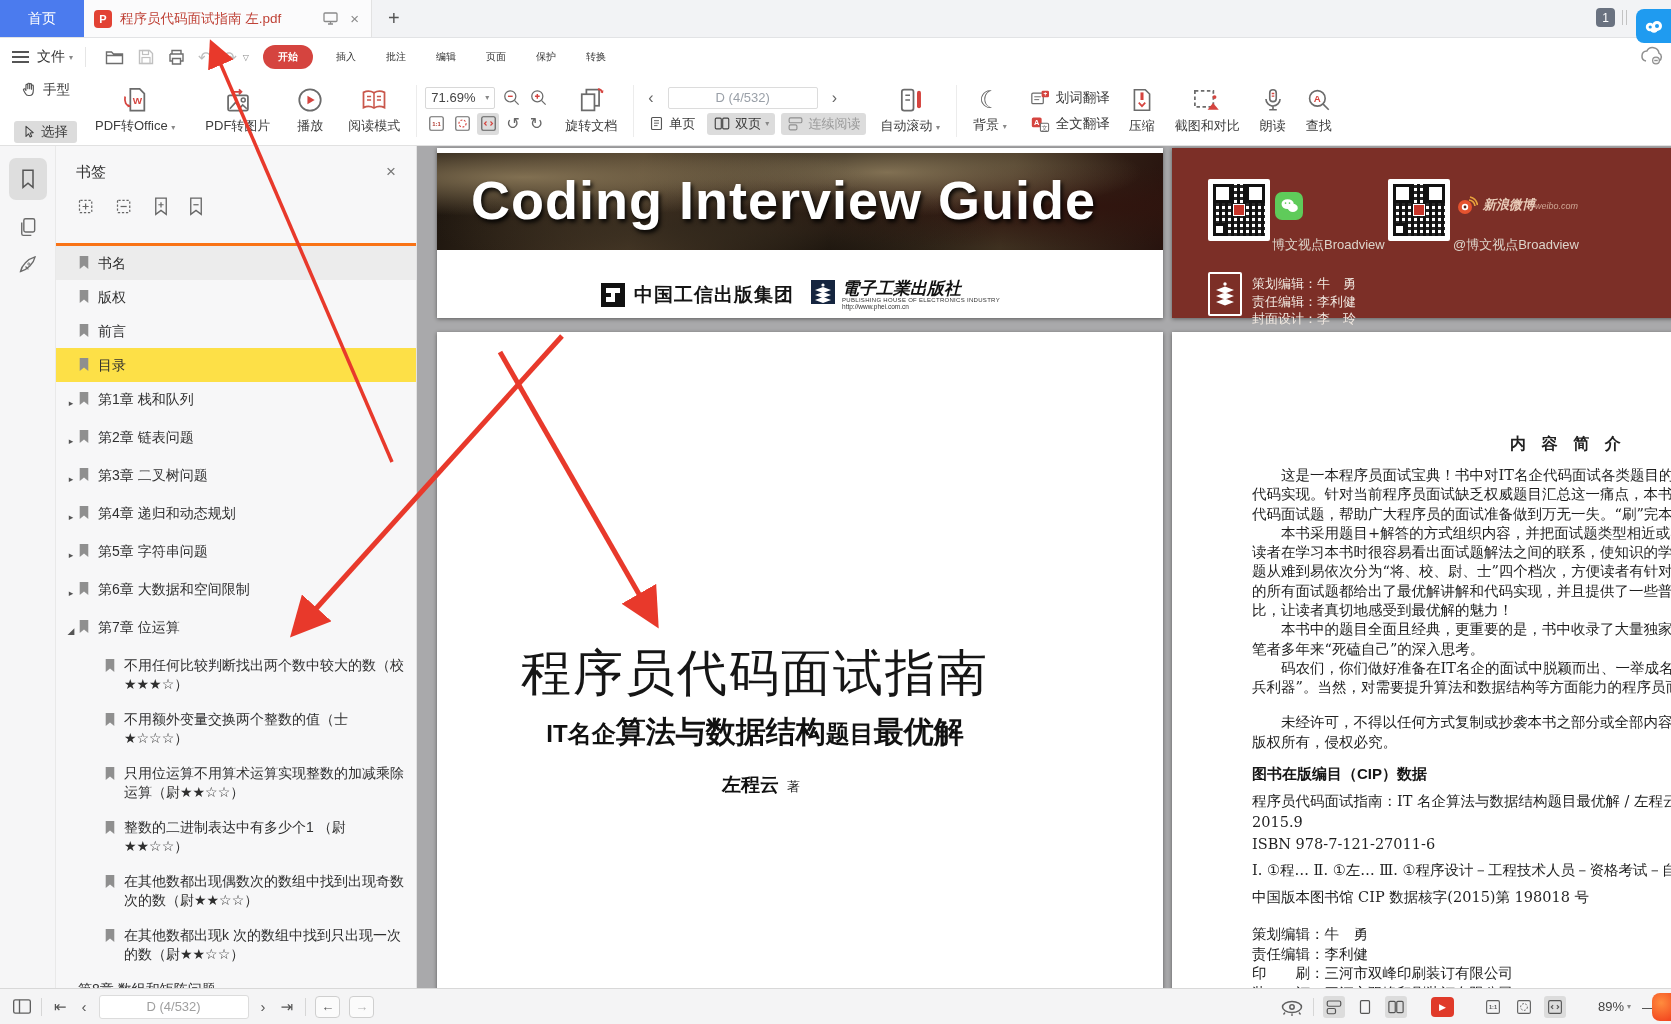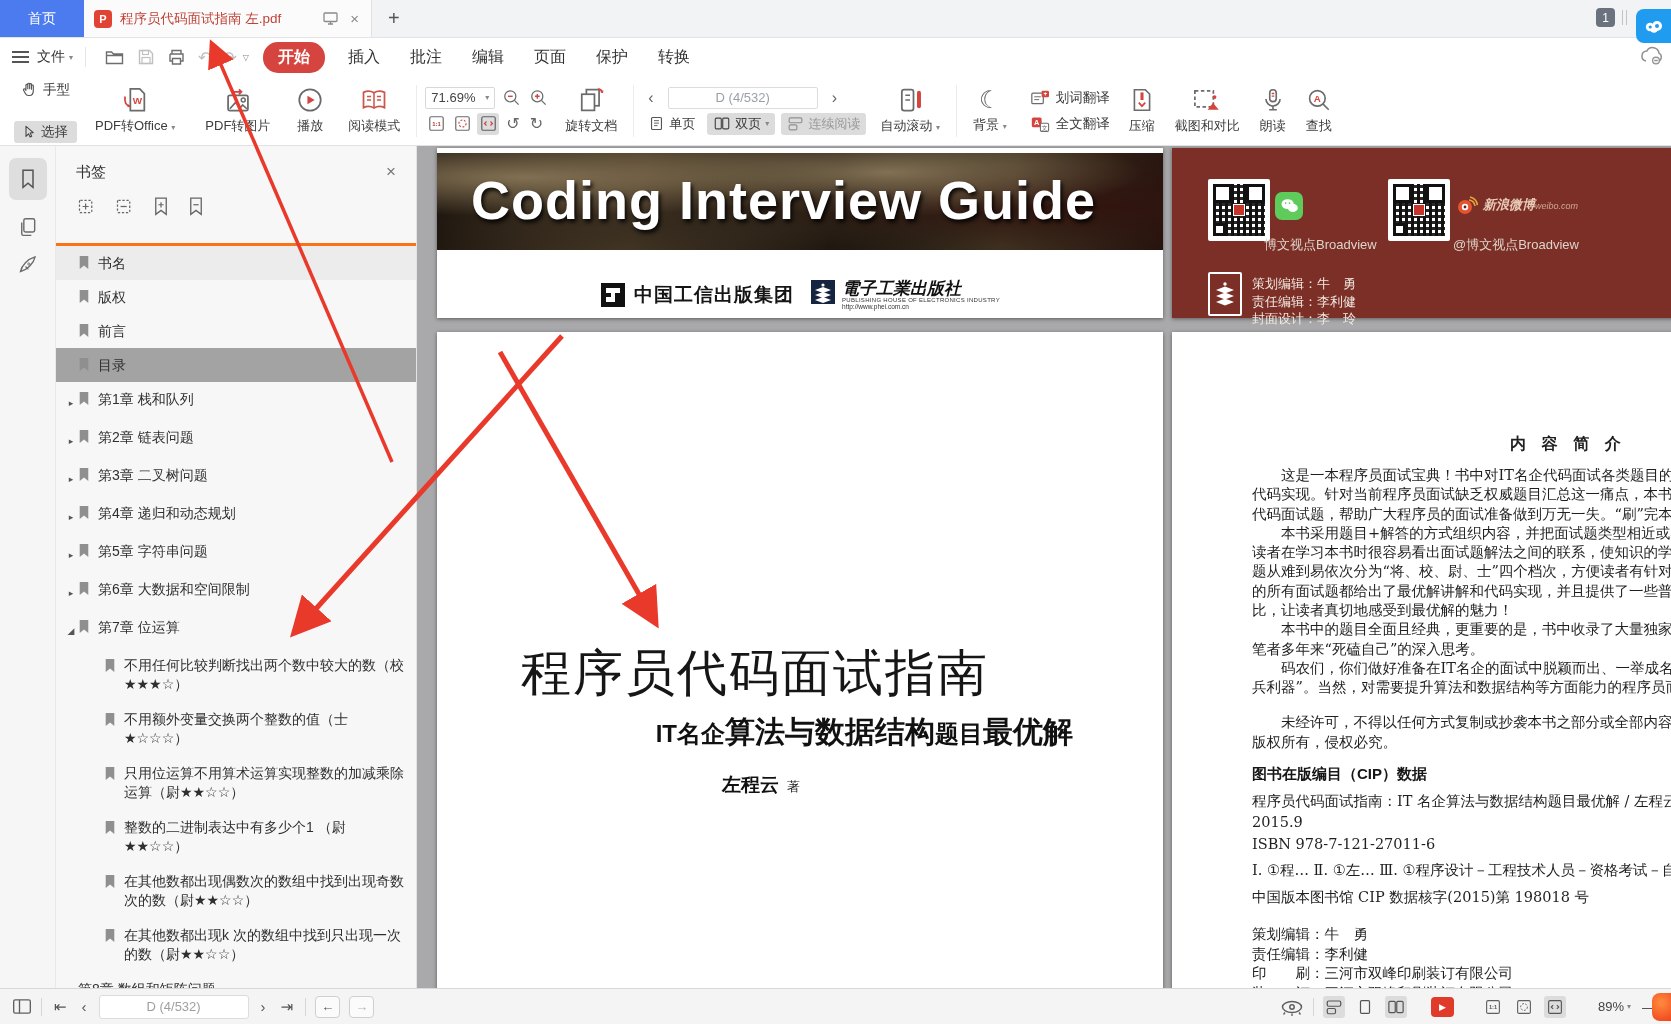--- a/index.html
+++ b/index.html
@@ -21,21 +21,21 @@
 
   
   #menubar { position:absolute; top:38px; left:0; right:0; height:38px; background:#fff; display:flex; align-items:center; padding-left:12px; }
   .burger { width:17px; height:12px; border-top:2px solid #555; border-bottom:2px solid #555; position:relative; margin-right:8px; }
   .burger:before { content:""; position:absolute; left:0; right:0; top:3px; border-top:2px solid #555; }
   .mfile { font-size:14px; color:#333; margin-right:4px; }
   .caret { font-size:8px; color:#888; }
   .msep { width:1px; height:20px; background:#e6e6e6; margin:0 12px; }
   .mico { margin:0 7px; color:#6e6e6e; }
   .glyph-btn { font-size:16px; color:#bdbdbd; margin:0 6px; }
-  .mtab { font-size:16px; color:#333; padding:5px 15px; }
+  .mtab { font-size:10px; color:#333; padding:5px 15px; }
   .mtab.active { background:#d5443f; color:#fff; border-radius:15px; font-weight:bold; margin:0 8px 0 14px; }
   .cloudsync { position:absolute; right:6px; top:8px; }
 
   
   #toolbar { position:absolute; top:76px; left:0; right:0; height:70px; background:#fff; border-bottom:1px solid #e1e1e1; display:flex; align-items:center; padding:0 8px; }
   .tb-sep { width:1px; height:52px; background:#ececec; margin:0 8px; flex:none; }
   .tb-col { display:flex; flex-direction:column; justify-content:center; gap:4px; flex:none; }
   .tb-row { display:flex; align-items:center; gap:5px; font-size:13.5px; color:#3c3c3c; padding:2px 7px; border-radius:3px; }
   .tb-big { display:flex; flex-direction:column; align-items:center; justify-content:center; gap:3px; font-size:13px; color:#3c3c3c; padding:2px 8px; flex:none; }
   .chip { background:#dcdcdc; }
@@ -57,21 +57,21 @@
   .p-head .ti { font-size:15px; color:#333; }
   .p-head .x { font-size:17px; color:#777; }
   .p-tools { display:flex; gap:17px; padding:14px 20px 10px 20px; }
   .bm-list { border-top:3px solid #f97316; margin-top:16px; font-size:14px; color:#2f2f2f; }
   .bm-item { display:flex; align-items:flex-start; padding:7px 8px 7px 0; line-height:20px; }
   .bm-item .arrow { width:14px; margin-left:8px; font-size:9px; color:#555; text-align:center; padding-top:4px; flex:none; }
   .bm-item .rib { margin:2px 8px 0 0; flex:none; }
   .bm-item .lbl { flex:1; }
   .bm-item.lvl2 { padding:8px 8px 8px 0; line-height:19px; }
   .bm-item.lvl2 .arrow { margin-left:34px; }
-  .bm-item.sel { background:#a3a3a3; }
+  .bm-item.sel { background:#fde047; }
   .bm-item.hov { background:#ececec; }
 
   
   #docarea { flex:1; background:#a9a9ab; position:relative; overflow:hidden; }
   .page { position:absolute; background:#fff; box-shadow:0 1px 4px rgba(0,0,0,.45); }
   #p-cover { left:20px; top:2px; width:726px; height:170px; }
   #p-back  { left:755px; top:2px; width:726px; height:170px; background:#7c2f27; }
   #p-title { left:20px; top:186px; width:726px; height:990px; }
   #p-copy  { left:755px; top:186px; width:726px; height:990px; }
 
@@ -106,21 +106,21 @@
   .bc-label { position:absolute; font-size:13px; color:#ddd5cb; white-space:nowrap; }
   .wechat { position:absolute; left:103px; top:44px; width:28px; height:28px; border-radius:7px; background:#5fcb5a; display:flex; align-items:center; justify-content:center; }
   .weibo { position:absolute; left:284px; top:47px; display:flex; gap:5px; align-items:flex-start; }
   .weibo .b1 { font-size:13px; font-style:italic; font-weight:bold; color:#e8cbb8; line-height:14px; }
   .weibo .b2 { font-size:9px; font-style:italic; color:#cfa795; }
   .presslogo { position:absolute; left:36px; top:124px; width:34px; height:44px; border:2px solid #fff; border-radius:2px; display:flex; align-items:center; justify-content:center; }
   .bc-credits { position:absolute; left:80px; top:127px; font-size:13px; line-height:17.5px; color:#f0e8e0; white-space:nowrap; }
 
   
   .tp-title { position:absolute; top:308px; left:0; right:90px; text-align:center; font-family:"DejaVu Serif","Liberation Serif",serif; font-weight:normal; font-size:50px; color:#161616; letter-spacing:2px; white-space:nowrap; }
-  .tp-sub { position:absolute; top:380px; left:0; right:90px; text-align:right; font-weight:bold; color:#111; white-space:nowrap; }
+  .tp-sub { position:absolute; top:380px; left:0; right:90px; text-align:center; font-weight:bold; color:#111; white-space:nowrap; }
   .tp-sub .sm { font-size:24px; }
   .tp-sub .bg { font-size:30px; }
   .tp-author { position:absolute; top:440px; left:12px; right:90px; text-align:center; white-space:nowrap; }
   .tp-author .an { font-size:19px; font-weight:bold; color:#111; }
   .tp-author .as { font-size:13px; color:#222; margin-left:8px; }
 
   
   .cp { position:absolute; left:80px; top:0; width:680px; font-family:"DejaVu Serif","Liberation Serif",serif; color:#1f1f1f; }
   .cp .head { margin:102px 0 11px 258px; font-size:16px; font-weight:bold; letter-spacing:5px; }
   .cp .ln { font-size:14.5px; line-height:19.3px; white-space:nowrap; }
@@ -732,21 +732,21 @@
           <div class="seal"></div>
         </div>
       <div class="wechat">
           <svg width="19" height="16" viewBox="0 0 20 17">
             <ellipse cx="8" cy="6.5" rx="6.5" ry="5.3" fill="#fff"></ellipse>
             <ellipse cx="13.5" cy="10.5" rx="5.3" ry="4.4" fill="#fff"></ellipse>
             <circle cx="5.8" cy="5.4" r=".9" fill="#5fcb5a"></circle>
             <circle cx="10" cy="5.4" r=".9" fill="#5fcb5a"></circle>
           </svg>
         </div>
-      <div class="bc-label" style="left:92px; top:88px;">博文视点Broadview</div>
+      <div class="bc-label" style="left:100px; top:88px;">博文视点Broadview</div>
       <div class="qr" style="left:216px; top:31px;">
           <div class="pat"></div>
           <div class="c3"></div>
           <div class="seal"></div>
         </div>
       <div class="weibo">
         <span>
             <svg width="22" height="20" viewBox="0 0 22 20">
               <circle cx="9" cy="12" r="7" fill="#e6532f"></circle>
               <circle cx="9" cy="12" r="3.2" fill="#fff"></circle>

